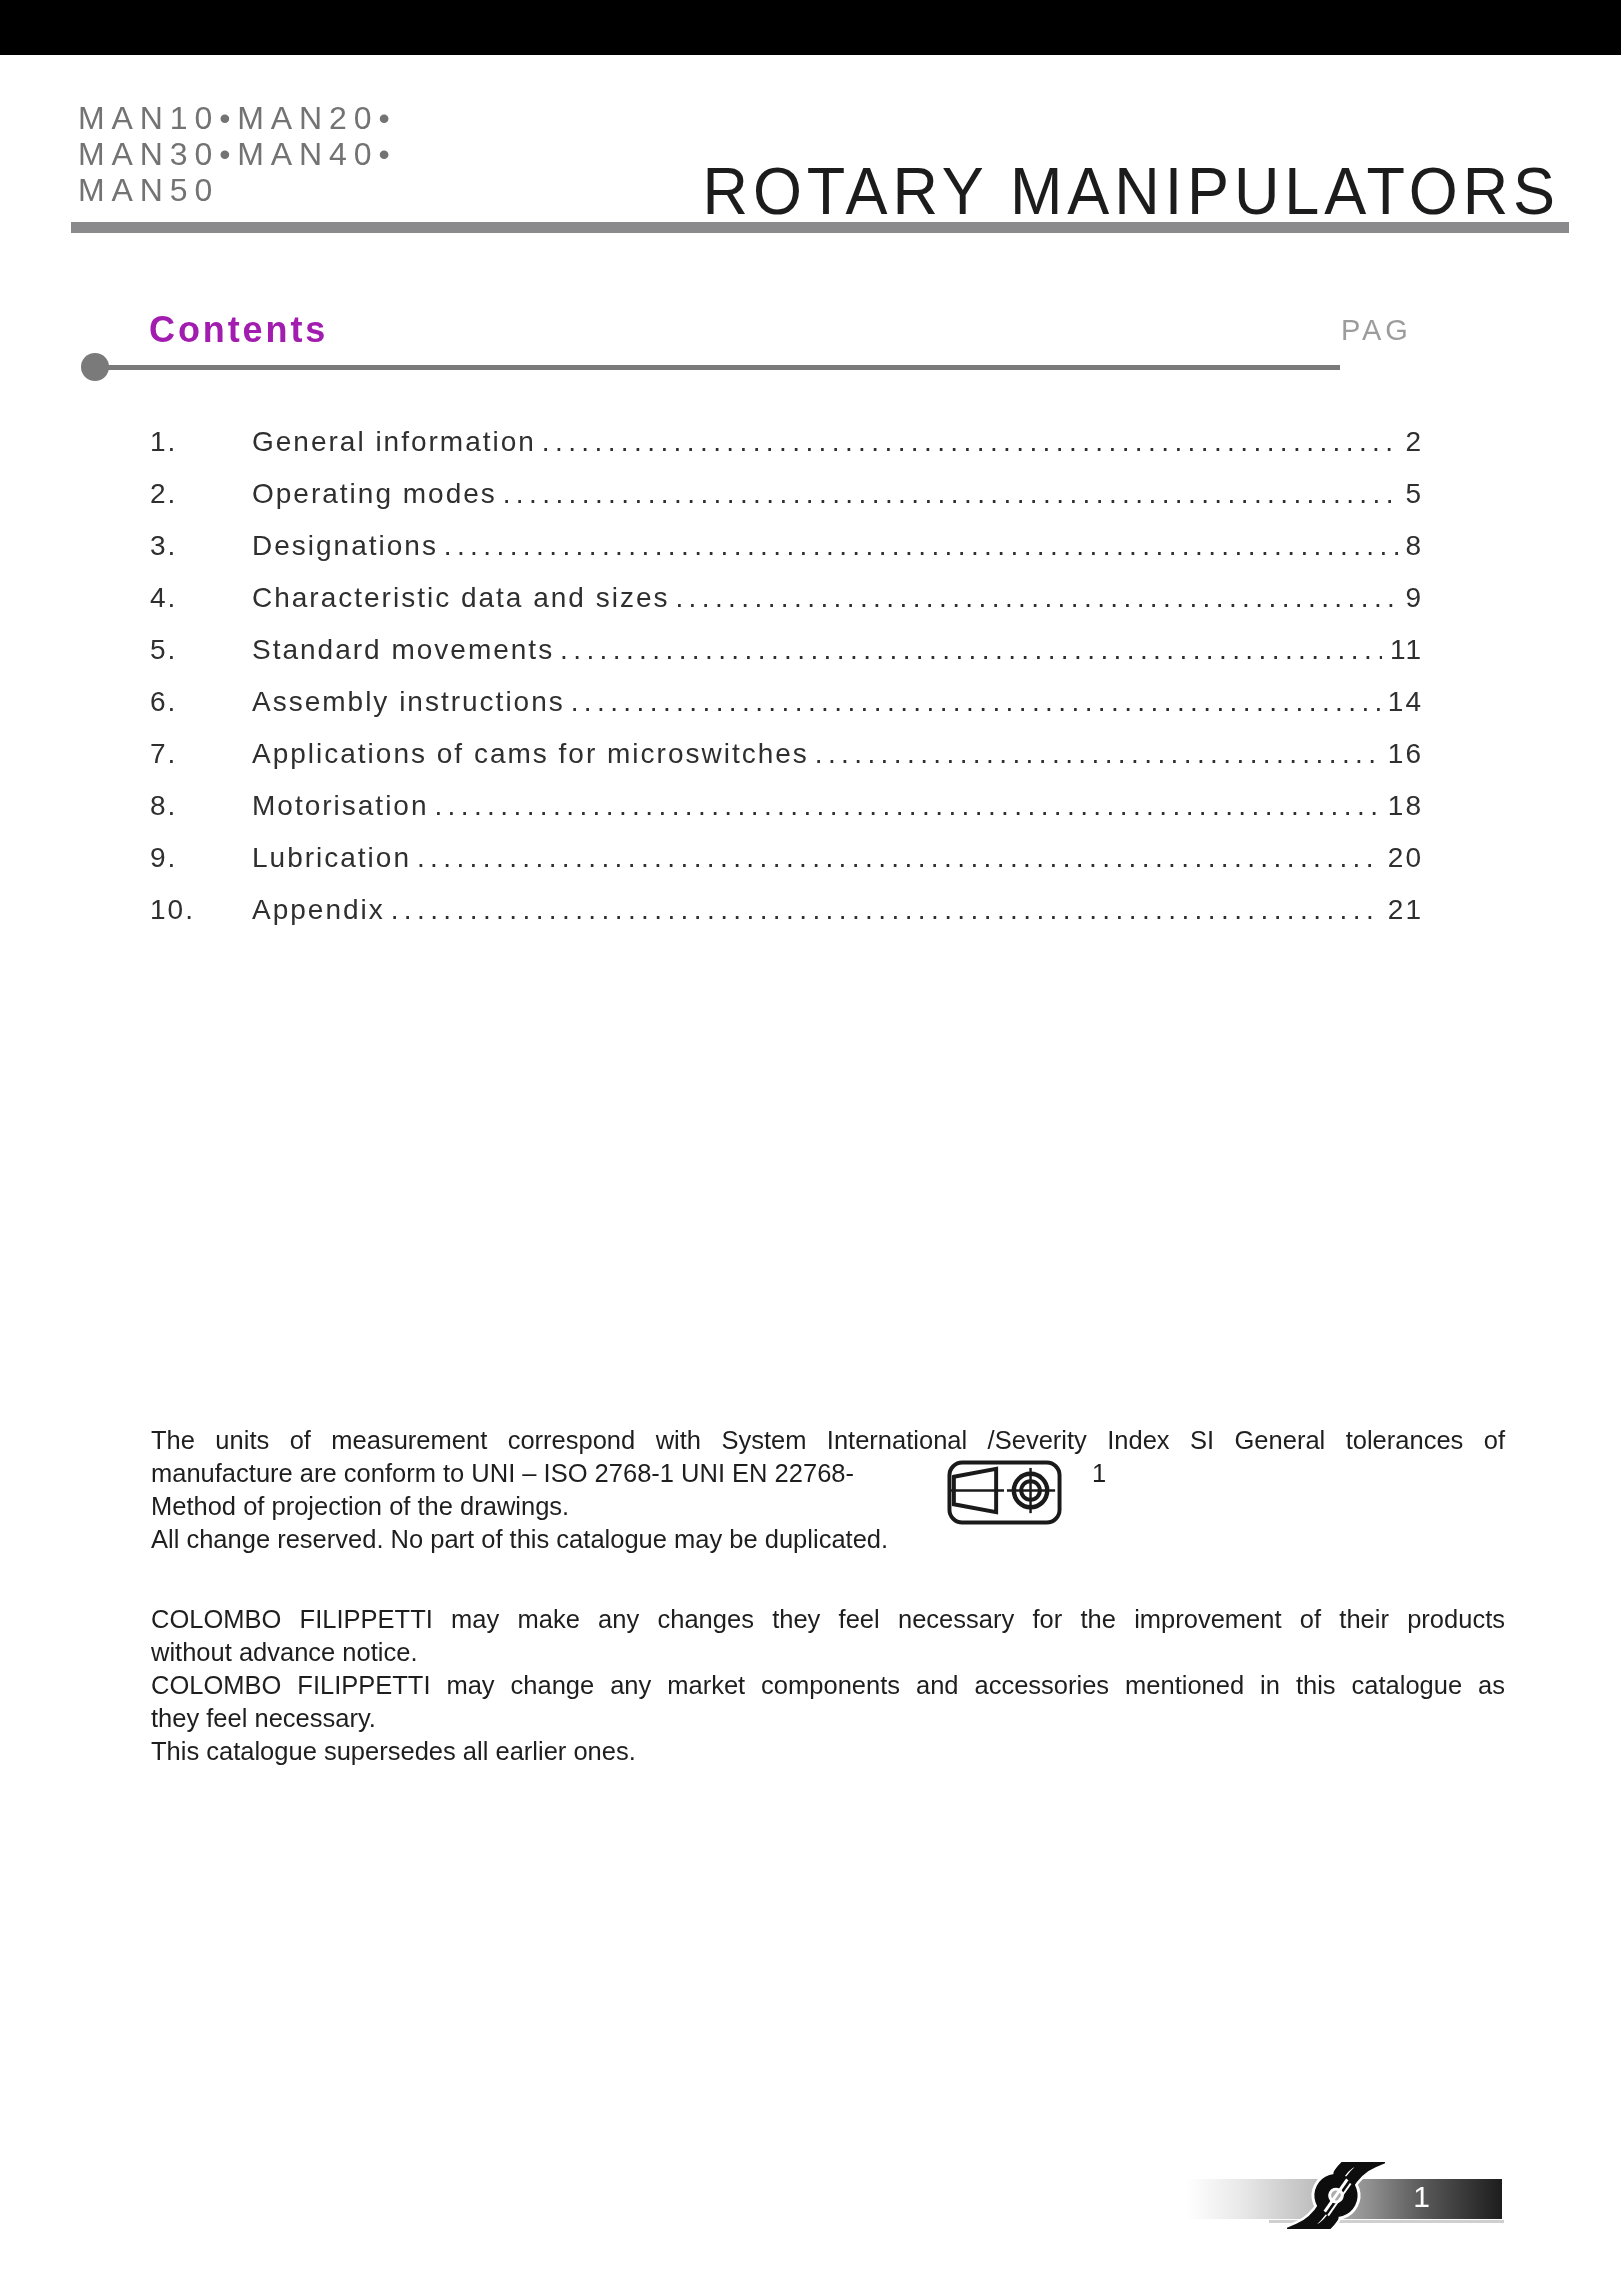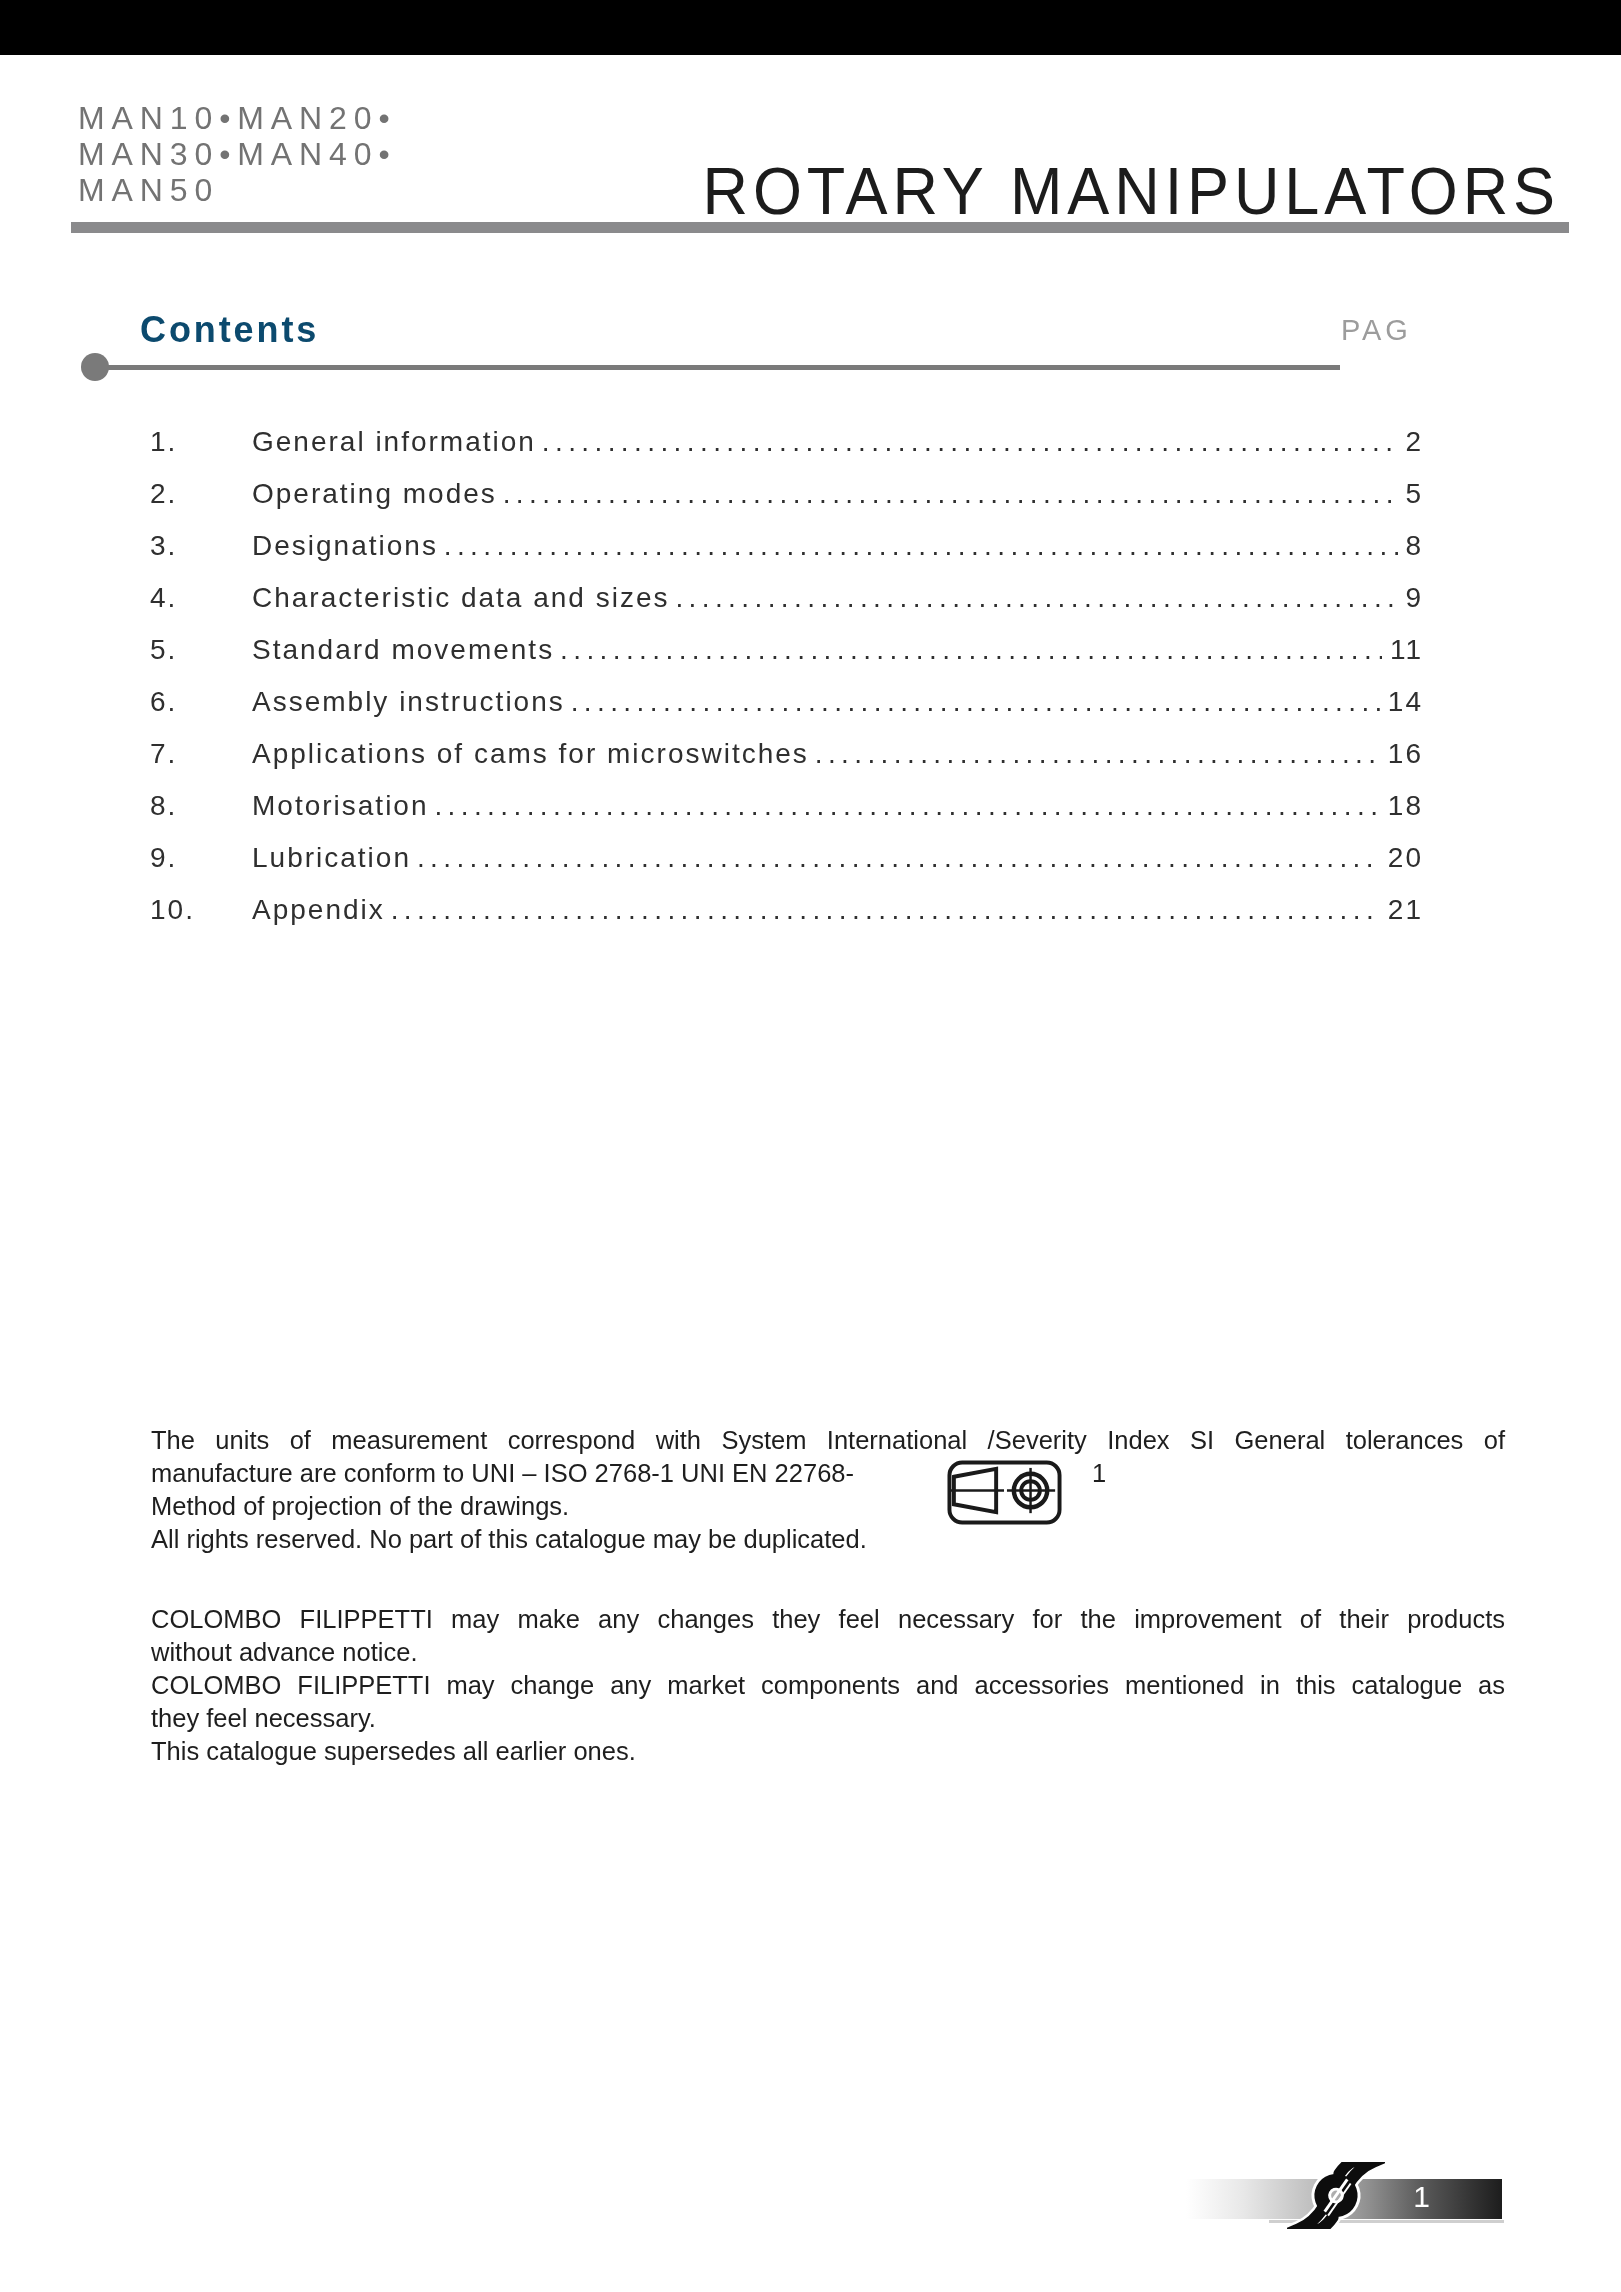--- a/index.html
+++ b/index.html
@@ -27,22 +27,22 @@
     position:absolute;right:61px;top:153px;
     font-size:63px;letter-spacing:4.9px;color:#1c1c1c;
     white-space:nowrap;transform:scale(1,1.05);transform-origin:right top;
   }
   .header-rule{
     position:absolute;left:71px;top:222px;width:1498px;height:10.8px;
     background:#8a8a8c;
   }
   
   .contents-heading{
-    position:absolute;left:140px;top:309px;
-    font-size:36px;font-weight:bold;letter-spacing:2.9px;color:#0c4a6e;
+    position:absolute;left:149px;top:309px;
+    font-size:36px;font-weight:bold;letter-spacing:2.9px;color:#a21caf;
   }
   .pag-label{
     position:absolute;left:1341px;top:314px;
     font-size:29px;font-weight:normal;letter-spacing:3.9px;color:#9c9c9c;
   }
   .contents-rule{
     position:absolute;left:95px;top:365px;width:1245px;height:4.9px;
     background:#7a7a7a;
   }
   .contents-bullet{
@@ -181,21 +181,21 @@
       </div>
     </div>
 
   <div class="notice notice1">
     <div class="jline">The units of measurement correspond with System International /Severity Index SI General tolerances of</div>
     <div class="tail-line">
       <span>manufacture are conform to UNI – ISO 2768-1 UNI EN 22768-</span>
       <span class="tail-num">1</span>
     </div>
     <div>Method of projection of the drawings.</div>
-    <div>All rights reserved. No part of this catalogue may be duplicated.</div>
+    <div>All change reserved. No part of this catalogue may be duplicated.</div>
   </div>
 
   <svg class="proj-icon" viewBox="0 0 117 66" xmlns="http://www.w3.org/2000/svg">
     <rect x="2.5" y="2.5" width="112" height="61" rx="13" fill="none" stroke="#1a1a1a" stroke-width="4"></rect>
     <line x1="2" y1="31" x2="58" y2="31" stroke="#1a1a1a" stroke-width="2.5"></line>
     <path d="M7,17 L50,9 L50,53 L7,45 Z" fill="none" stroke="#1a1a1a" stroke-width="4"></path>
     <circle cx="85" cy="31" r="17" fill="none" stroke="#1a1a1a" stroke-width="4.5"></circle>
     <circle cx="85" cy="31" r="9.5" fill="none" stroke="#1a1a1a" stroke-width="4"></circle>
     <line x1="61" y1="31" x2="110" y2="31" stroke="#1a1a1a" stroke-width="2.5"></line>
     <line x1="85" y1="8" x2="85" y2="54" stroke="#1a1a1a" stroke-width="2.5"></line>

